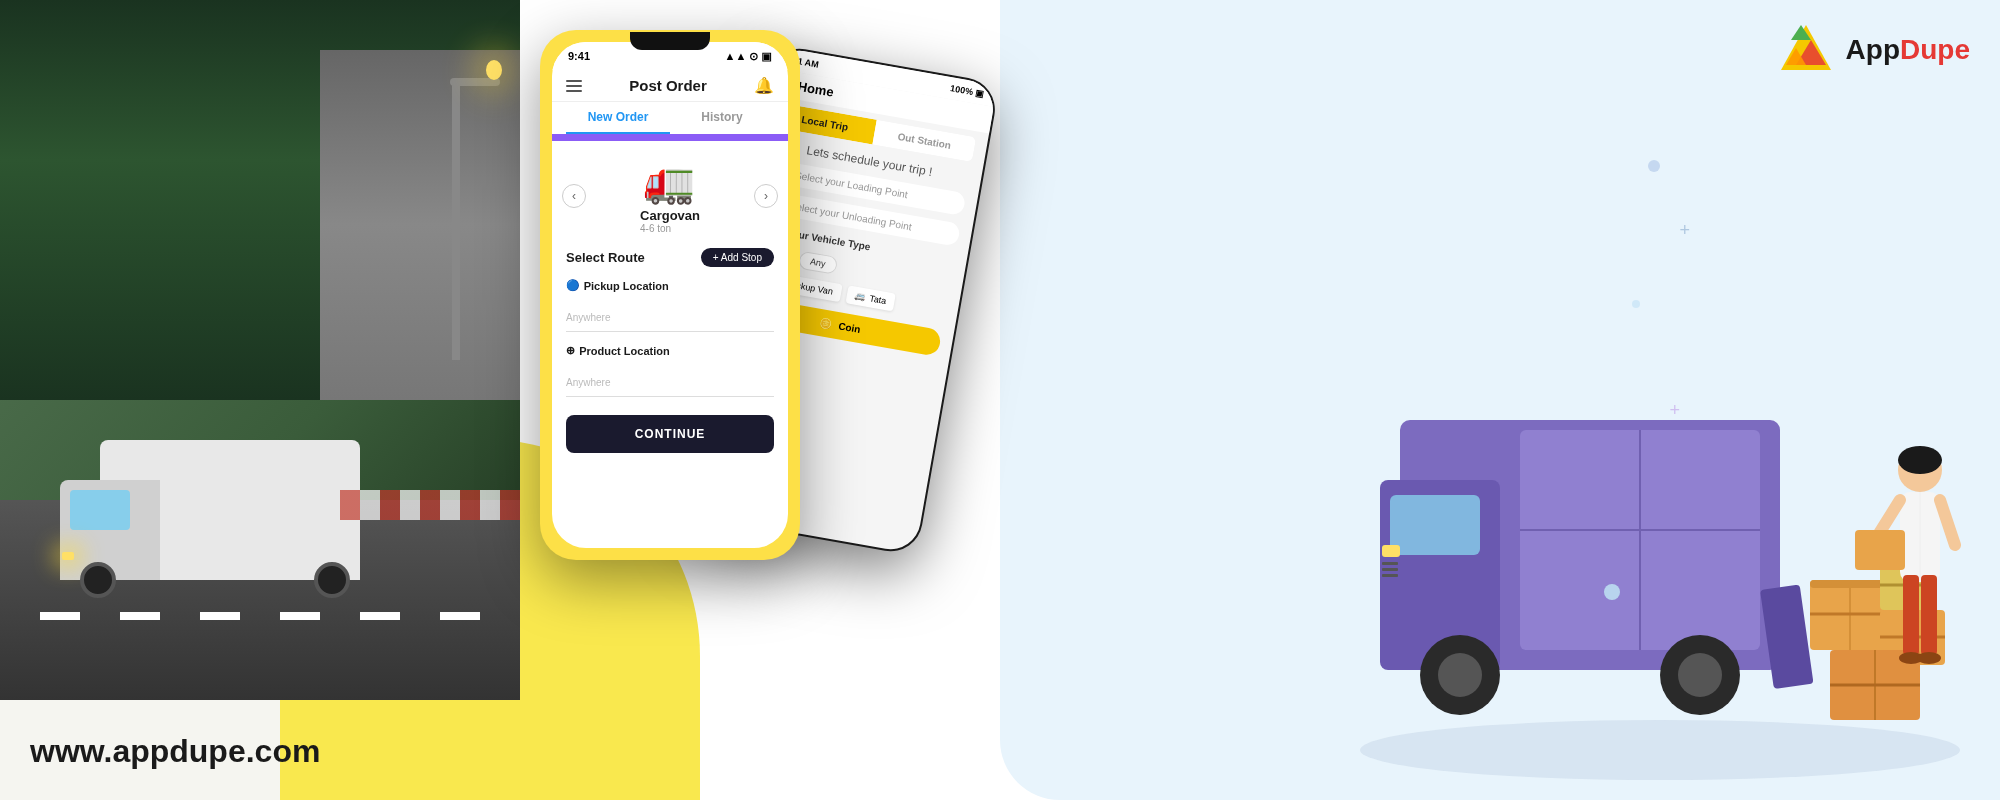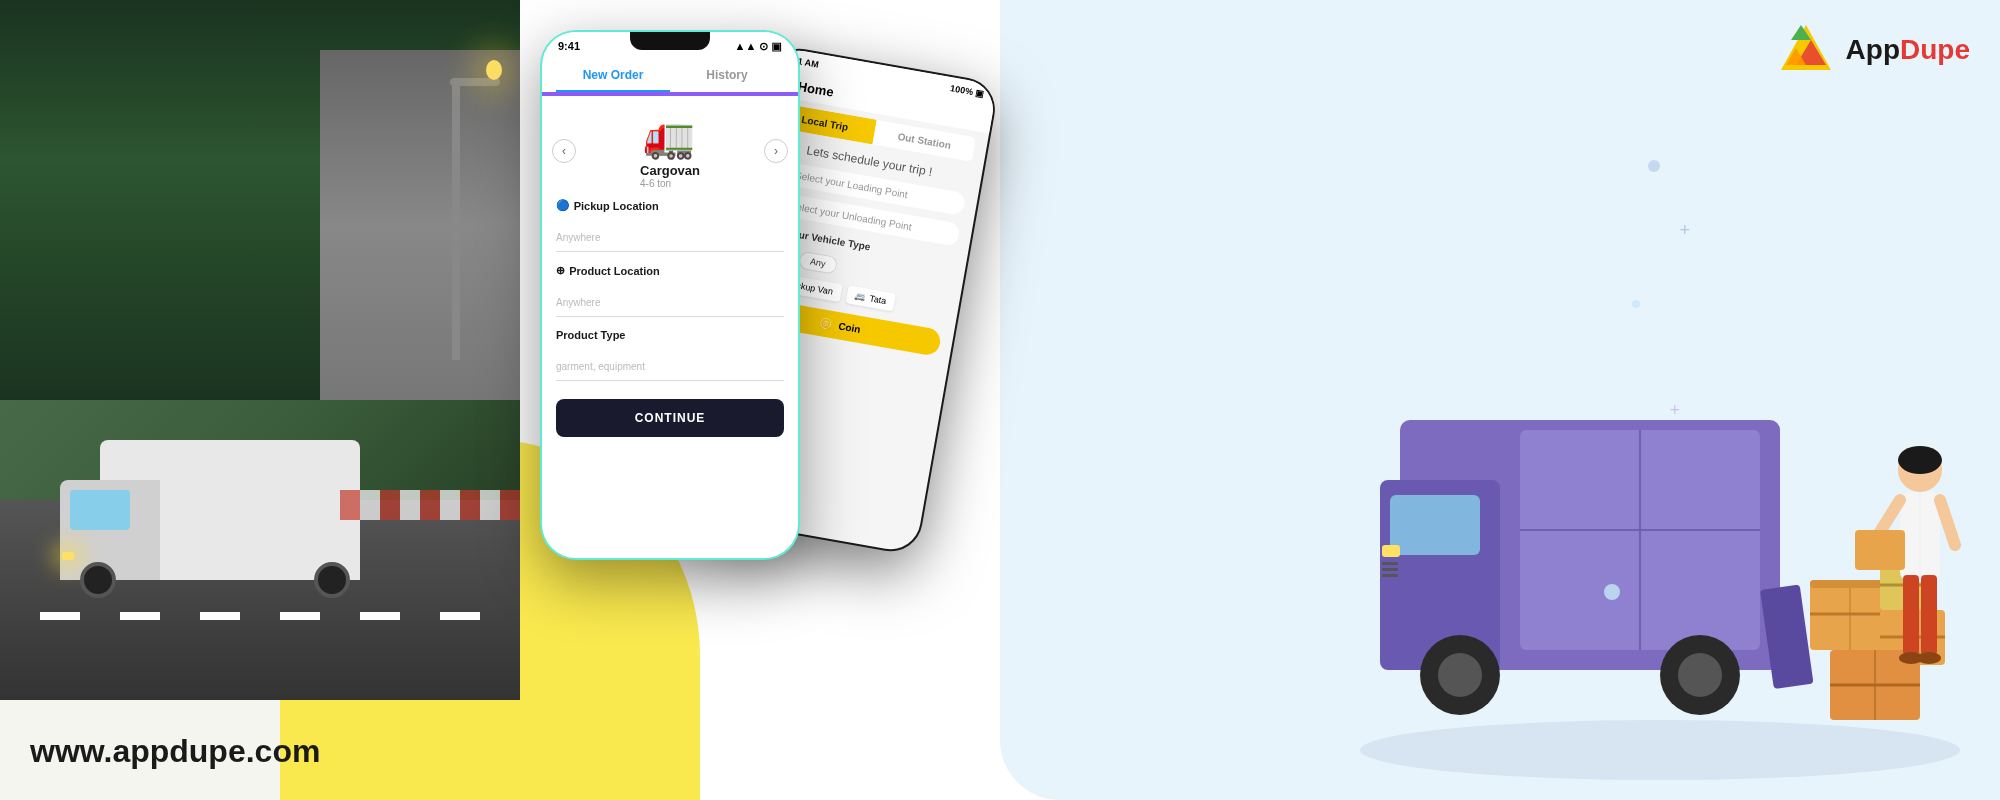--- a/index.html
+++ b/index.html
@@ -161,26 +161,26 @@
     }
     .logo-text span { color: #e53935; }
 
     
     .phone-main {
       position: absolute;
       left: 540px;
       top: 30px;
       width: 260px;
       height: 530px;
-      background: #5eead4;
+      background: #fde047;
       border-radius: 36px;
       box-shadow: 0 20px 60px rgba(0,0,0,0.4);
       z-index: 5;
       overflow: hidden;
-      padding: 2px;
+      padding: 12px;
     }
     .phone-main-inner {
       width: 100%;
       height: 100%;
       background: #fff;
       border-radius: 34px;
       overflow: hidden;
       display: flex;
       flex-direction: column;
     }
@@ -213,21 +213,21 @@
       padding: 6px 14px;
       border-bottom: 1px solid #eee;
     }
     .phone-header-title {
       font-size: 15px;
       font-weight: 700;
       color: #1a1a1a;
     }
     .phone-tabs {
       display: flex;
-      border-bottom: 4px solid #8b5cf6;
+      border-bottom: 7px solid #8b5cf6;
       padding: 0 14px;
     }
     .phone-tab {
       flex: 1;
       text-align: center;
       padding: 8px 0;
       font-size: 12px;
       font-weight: 600;
       color: #999;
       cursor: pointer;
@@ -560,57 +560,66 @@
 
 <div class="phone-main">
   <div class="phone-notch"></div>
   <div class="phone-main-inner">
 
     <div class="phone-status-bar">
       <span>9:41</span>
       <span>▲▲ ⊙ ▣</span>
     </div>
 
+    <div class="phone-header">
+      <div class="hamburger-icon">
+        <span></span>
+          <span></span>
+          <span></span>
+      </div>
+      <span class="phone-header-title">Post Order</span>
+      <span class="bell-icon">🔔</span>
+    </div>
 
     <div class="phone-tabs">
       <div class="phone-tab active">New Order</div>
       <div class="phone-tab">History</div>
     </div>
 
     <div class="vehicle-selector">
       <div class="vehicle-arrow">‹</div>
       <div class="vehicle-image">
         <div class="truck-emoji">🚛</div>
         <div class="vehicle-name">Cargovan</div>
         <div class="vehicle-sub">4-6 ton</div>
       </div>
       <div class="vehicle-arrow">›</div>
     </div>
 
+    <div class="select-route">
+      <span class="select-route-label">Select Route</span>
+      <button class="add-stop-btn">+ Add Stop</button>
+    </div>
 
     <div class="form-field">
       <div class="form-field-label">
         <span>🔵</span>
         <span>Pickup Location</span>
       </div>
       <div class="form-field-value">Anywhere</div>
     </div>
 
     <div class="form-field">
       <div class="form-field-label">
         <span>⊕</span>
         <span>Product Location</span>
       </div>
       <div class="form-field-value">Anywhere</div>
     </div>
 
-    <div class="form-field">
-      <div class="form-field-label">Product Type</div>
-      <div class="form-field-value">garment, equipment</div>
-    </div>
 
     <button class="continue-btn">CONTINUE</button>
   </div>
 </div>
 
 <div class="phone-secondary">
   <div class="phone-secondary-inner">
 
     <div class="phone2-status">
       <span>9:41 AM</span>

